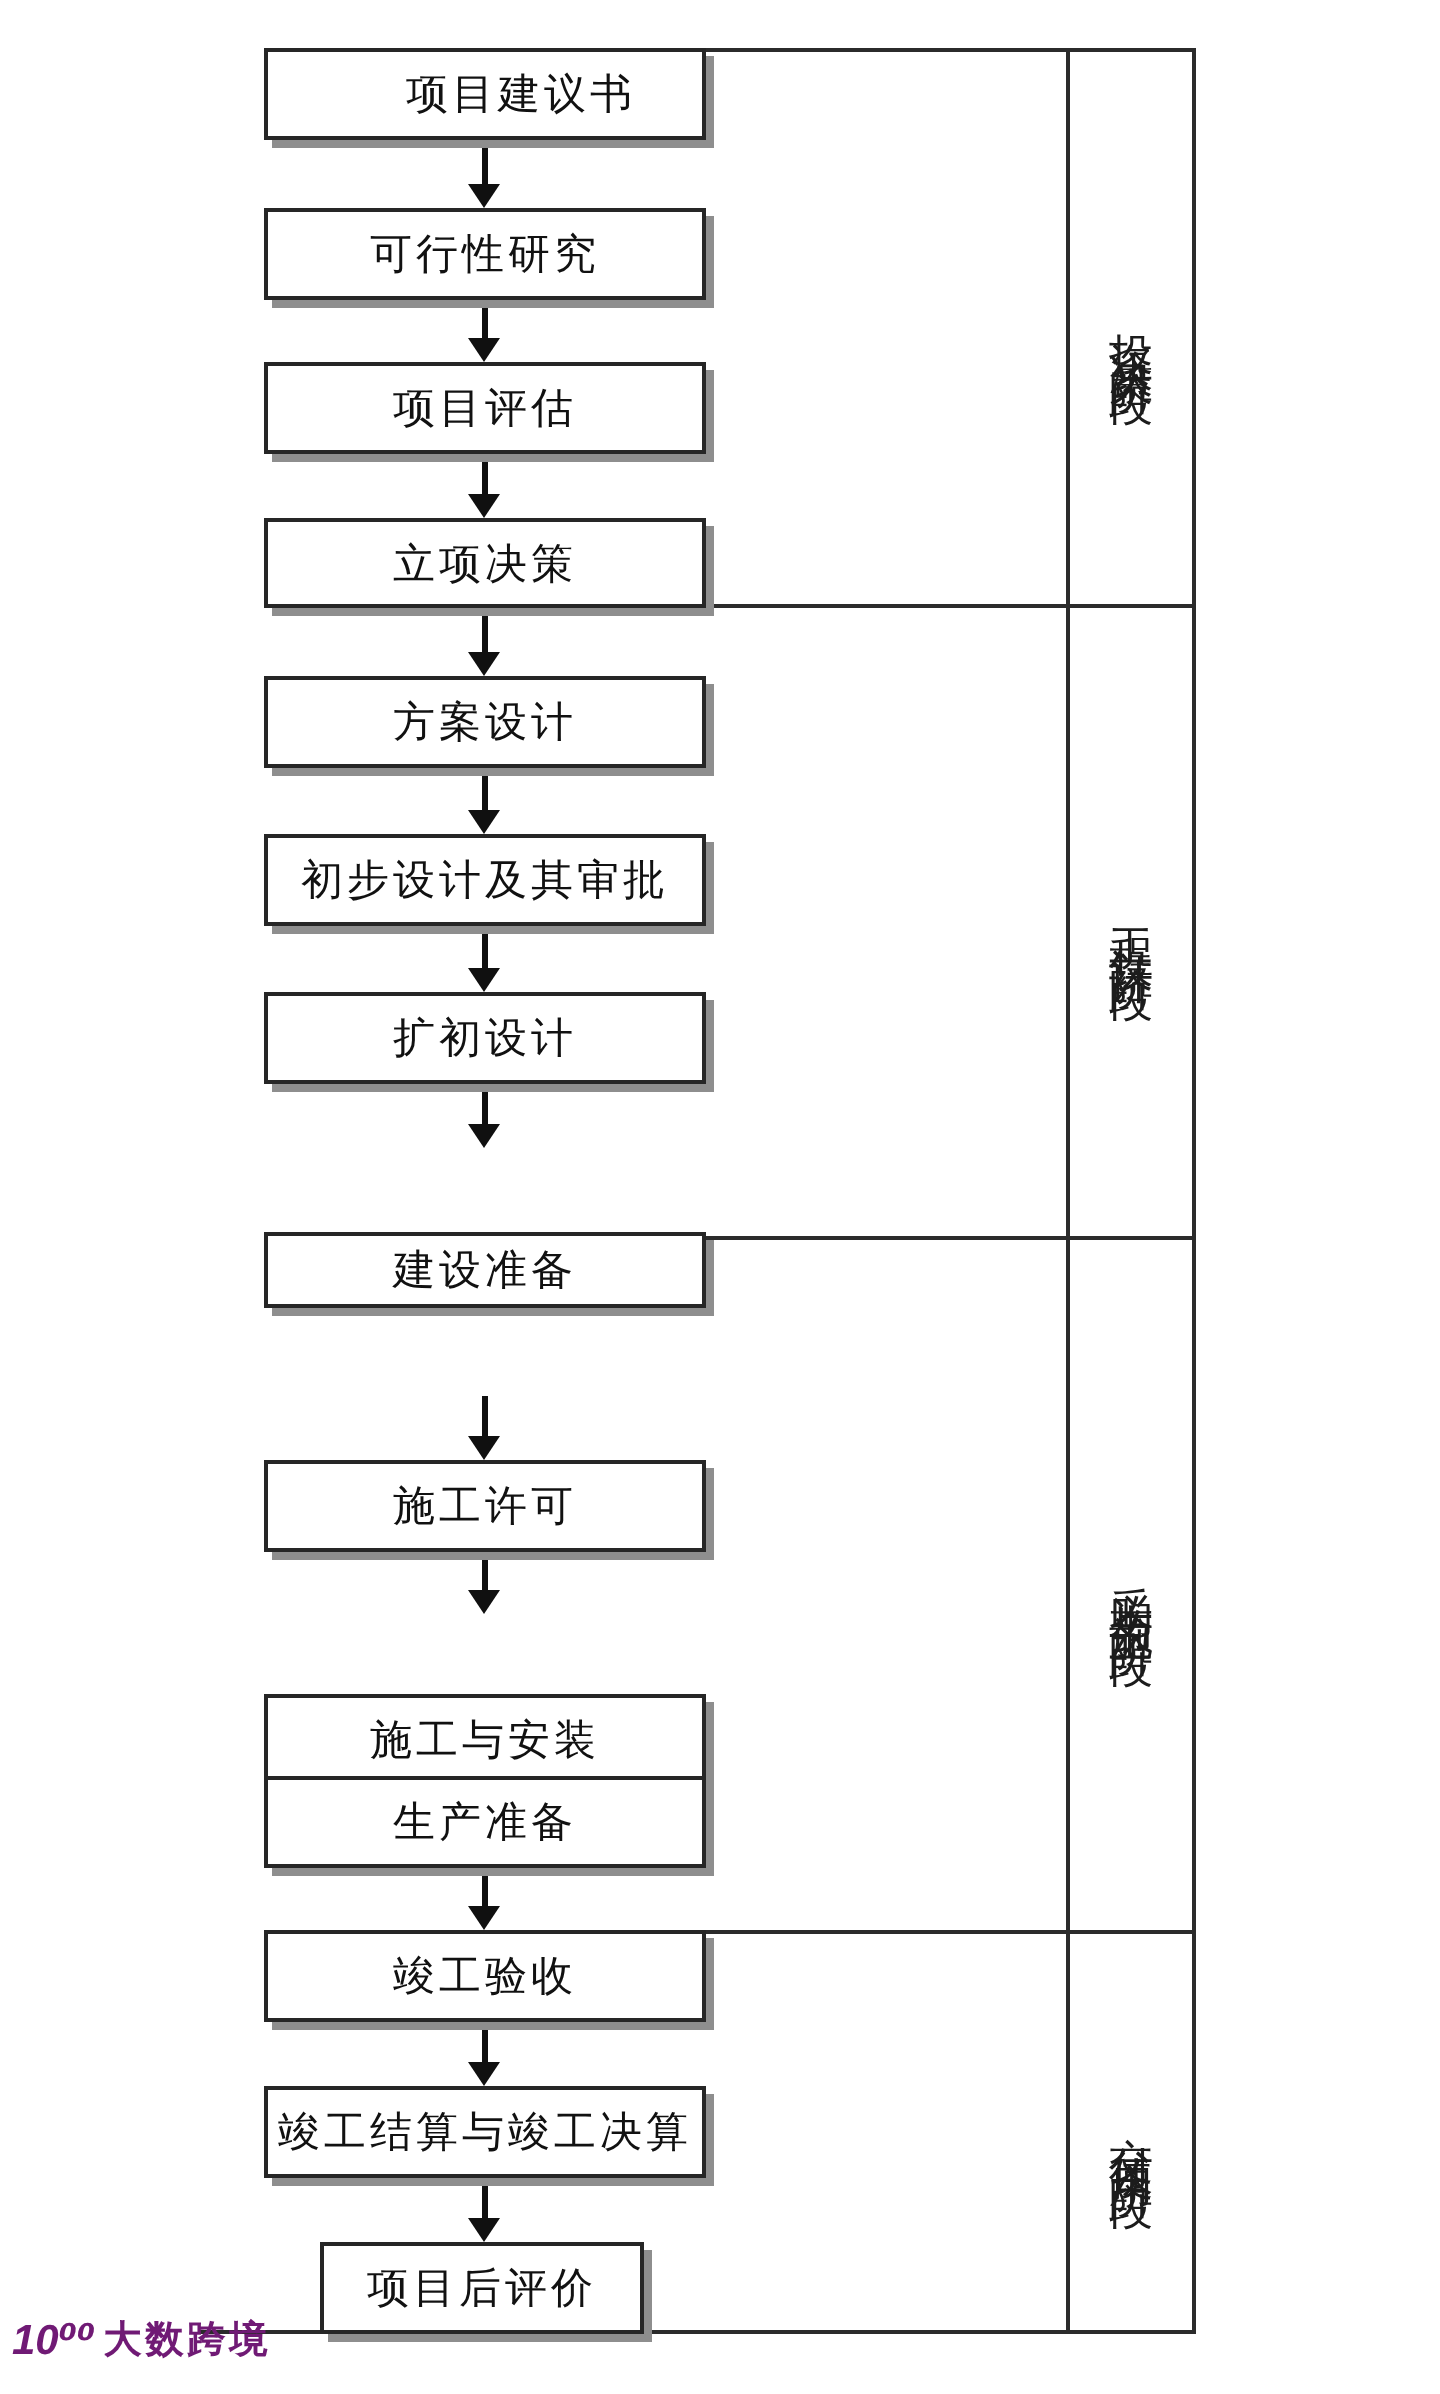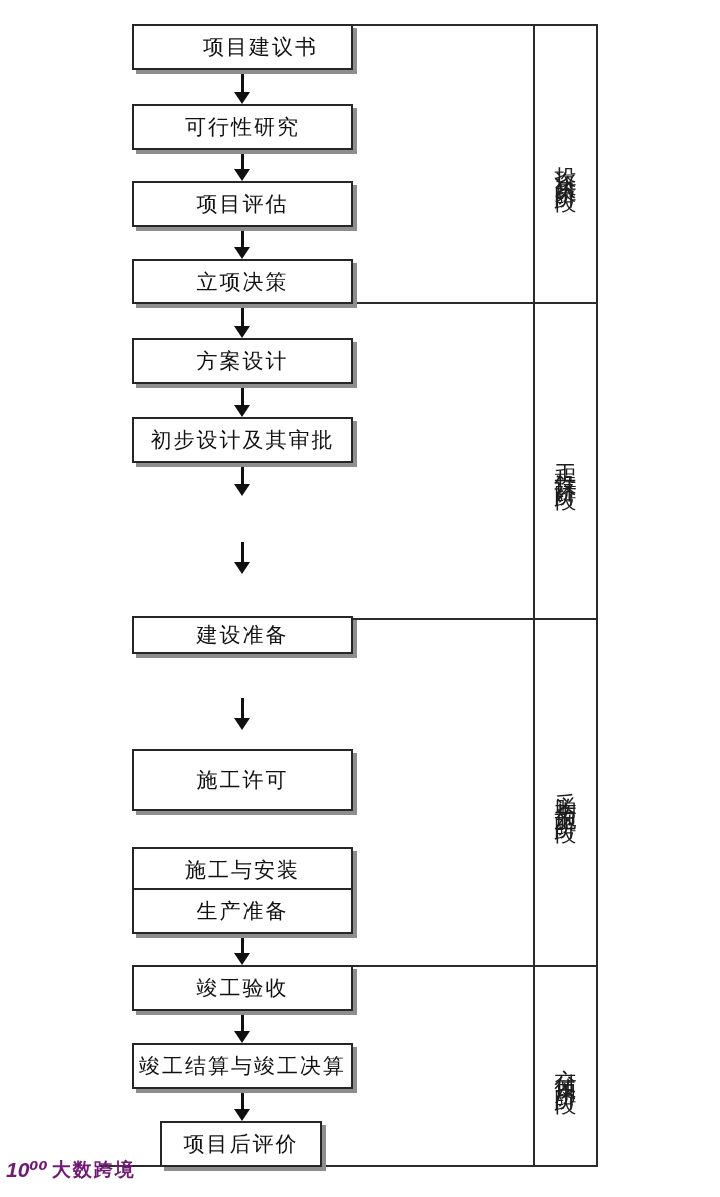--- a/index.html
+++ b/index.html
@@ -159,24 +159,27 @@
     </div>
   <div class="box" style="top:259px;height:45px;">
       <span>立项决策</span>
     </div>
   <div class="box" style="top:338px;height:46px;">
       <span>方案设计</span>
     </div>
   <div class="box" style="top:417px;height:46px;">
       <span>初步设计及其审批</span>
     </div>
+  <div class="box" style="top:496px;height:46px;">
+      <span>扩初设计</span>
+    </div>
   <div class="box" style="top:616px;height:38px;">
       <span>建设准备</span>
     </div>
-  <div class="box" style="top:730px;height:62px;margin-top:19px;">
+  <div class="box" style="top:730px;height:46px;">
       <span>施工许可</span>
     </div>
   <div class="box" style="top:807px;height:46px;margin-top:40px;">
       <span>施工与安装</span>
     </div>
   <div class="box" style="top:888px;height:46px;">
       <span>生产准备</span>
     </div>
   <div class="box" style="top:965px;height:46px;">
       <span>竣工验收</span>

